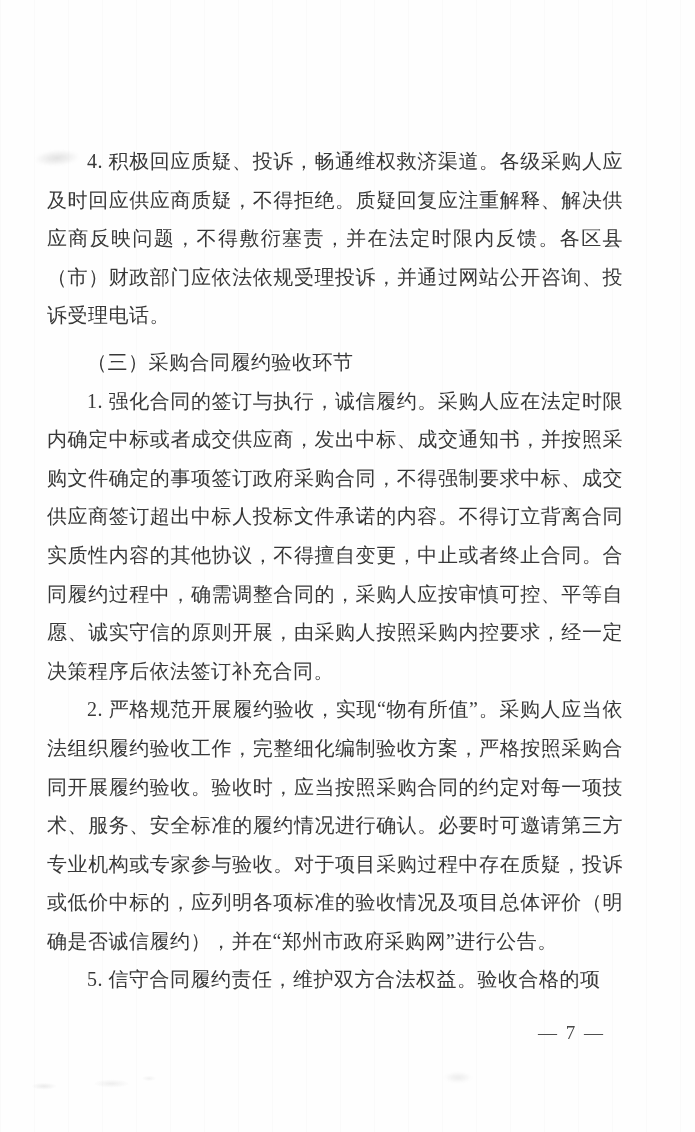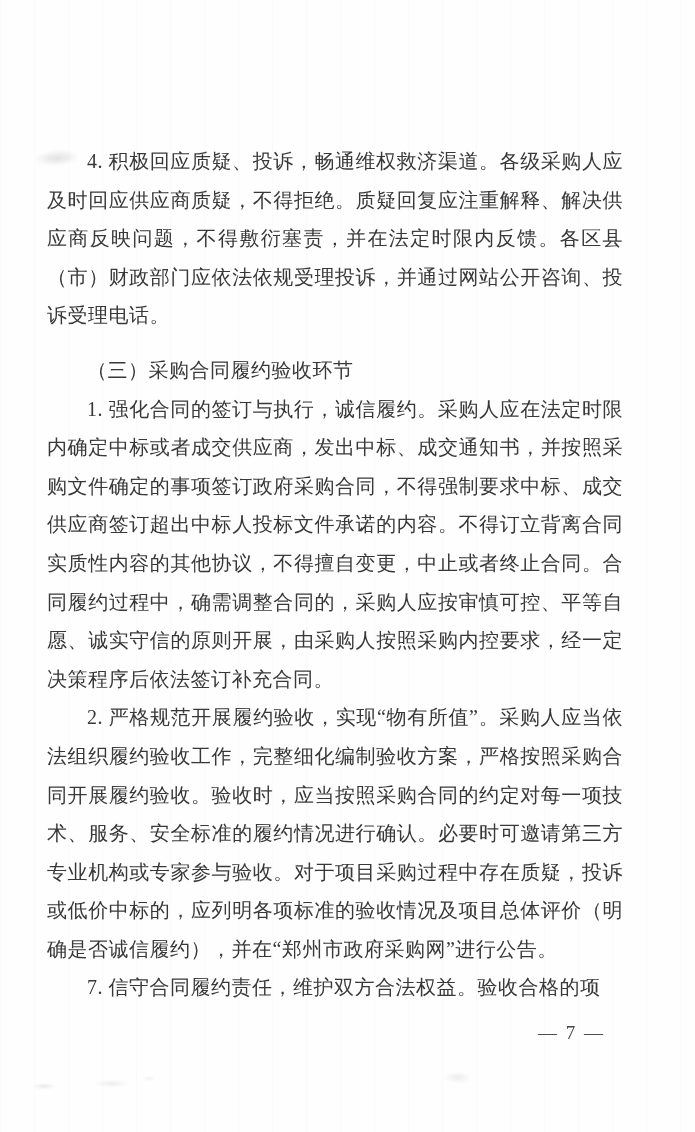--- a/index.html
+++ b/index.html
@@ -36,21 +36,21 @@
     font-size: 20px;
     line-height: 38.6px;
     letter-spacing: 0.5px;
     text-align: justify;
   }
   .para {
     margin: 0;
     text-indent: 2em;
   }
   .para.section-heading {
-    margin-top: 16px;
+    margin-top: 8px;
   }
   .para.numbered {
     
   }
   .footer {
     position: absolute;
     top: 1022px;
     right: 90px;
     color: #474747;
     font-size: 19px;
@@ -98,18 +98,18 @@
 
   <div class="artifact smudge-top"></div>
   <div class="artifact speckle-bottom-left"></div>
   <div class="artifact speckle-bottom-mid"></div>
 
   <div class="content">
     <p class="para numbered">4. 积极回应质疑、投诉，畅通维权救济渠道。各级采购人应及时回应供应商质疑，不得拒绝。质疑回复应注重解释、解决供应商反映问题，不得敷衍塞责，并在法定时限内反馈。各区县（市）财政部门应依法依规受理投诉，并通过网站公开咨询、投诉受理电话。</p>
     <p class="para section-heading">（三）采购合同履约验收环节</p>
     <p class="para numbered">1. 强化合同的签订与执行，诚信履约。采购人应在法定时限内确定中标或者成交供应商，发出中标、成交通知书，并按照采购文件确定的事项签订政府采购合同，不得强制要求中标、成交供应商签订超出中标人投标文件承诺的内容。不得订立背离合同实质性内容的其他协议，不得擅自变更，中止或者终止合同。合同履约过程中，确需调整合同的，采购人应按审慎可控、平等自愿、诚实守信的原则开展，由采购人按照采购内控要求，经一定决策程序后依法签订补充合同。</p>
     <p class="para numbered">2. 严格规范开展履约验收，实现“物有所值”。采购人应当依法组织履约验收工作，完整细化编制验收方案，严格按照采购合同开展履约验收。验收时，应当按照采购合同的约定对每一项技术、服务、安全标准的履约情况进行确认。必要时可邀请第三方专业机构或专家参与验收。对于项目采购过程中存在质疑，投诉或低价中标的，应列明各项标准的验收情况及项目总体评价（明确是否诚信履约），并在“郑州市政府采购网”进行公告。</p>
-    <p class="para numbered">7. 信守合同履约责任，维护双方合法权益。验收合格的项</p>
+    <p class="para numbered">5. 信守合同履约责任，维护双方合法权益。验收合格的项</p>
   </div>
 
   <div class="footer">— 7 —</div>
 
 </div>
 
 </body></html>

